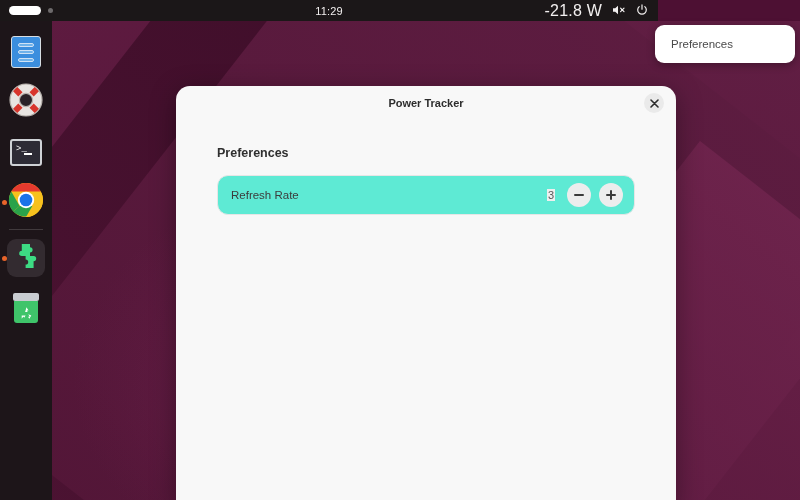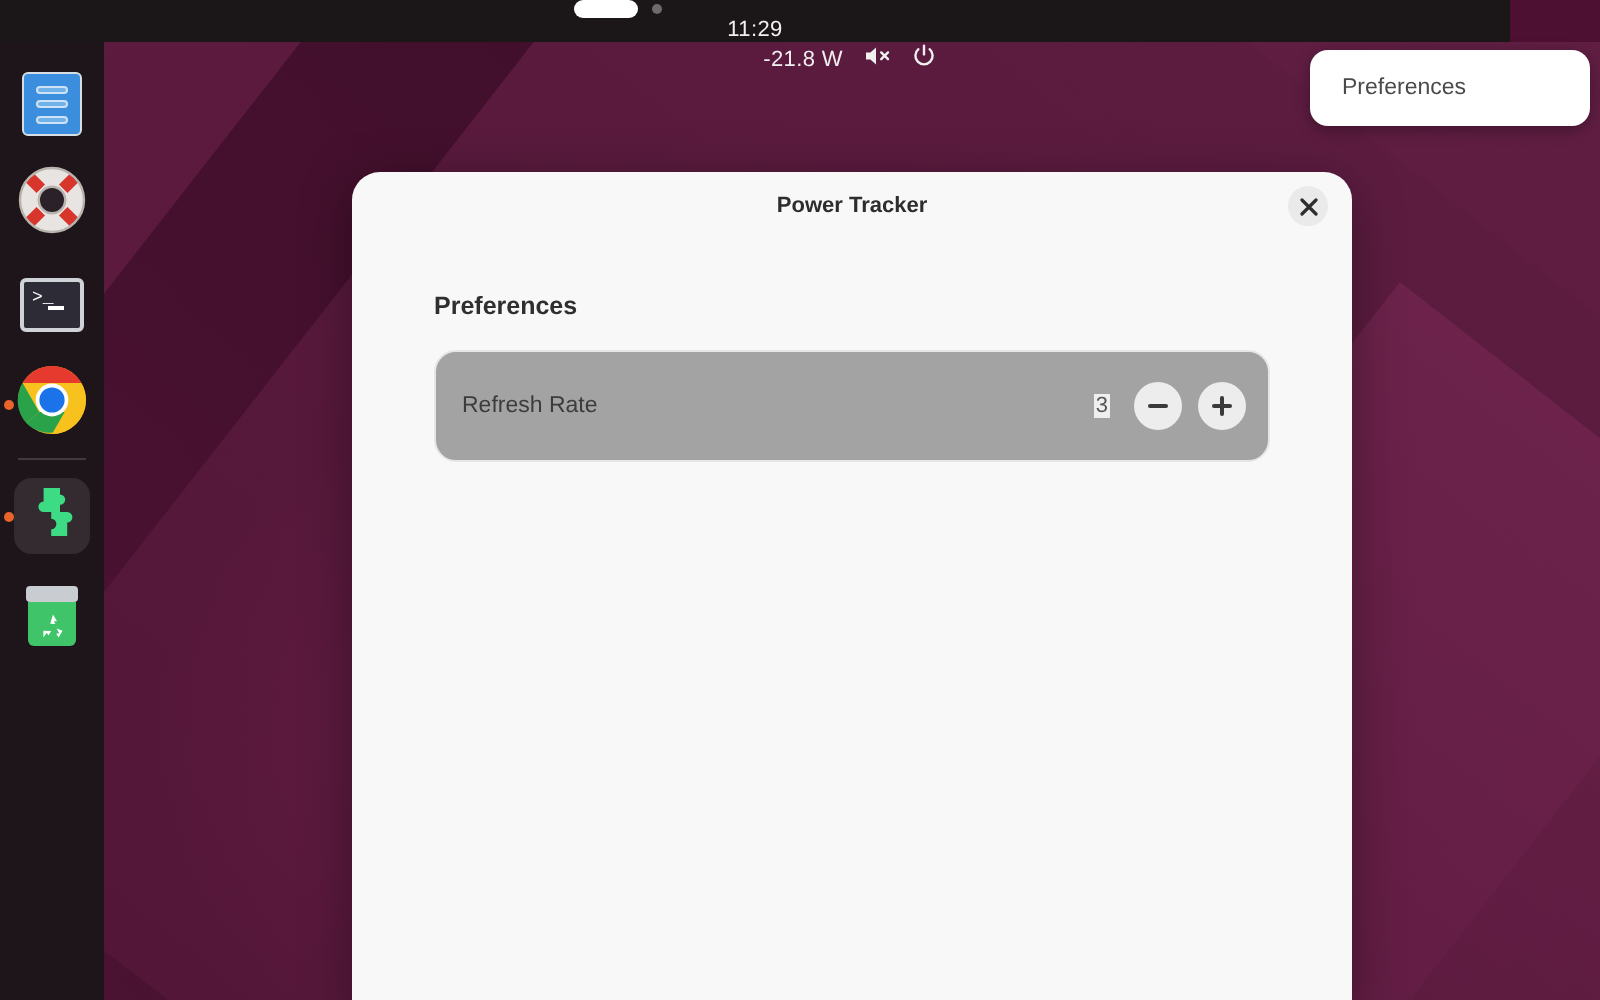--- a/index.html
+++ b/index.html
@@ -55,26 +55,25 @@
     position: absolute;
     left: 70px; top: 150px;
     width: 560px; height: 420px;
     background: radial-gradient(ellipse at center, rgba(120,35,84,.55) 0%, rgba(120,35,84,0) 70%);
   }
 
   
   .topbar {
     position: absolute;
     left: 0; top: 0;
-    width: 755px; height: 21px;
+    width: 658px; height: 21px;
     background: #1b1718;
     display: flex;
     align-items: center;
     z-index: 40;
-    flex-direction: column;
   }
   .tb-left {
     display: flex; align-items: center; gap: 7px;
     padding-left: 9px; width: 200px;
   }
   .tb-pill {
     width: 32px; height: 9px;
     background: #ffffff;
     border-radius: 5px;
   }
@@ -93,21 +92,21 @@
     letter-spacing: .2px;
   }
   .tb-right {
     width: 200px;
     display: flex; align-items: center; justify-content: flex-end;
     gap: 10px;
     padding-right: 10px;
   }
   .tb-power-value {
     color: #f2efef;
-    font-size: 11px;
+    font-size: 16px;
     letter-spacing: .2px;
   }
   .tb-icon { display: block; }
 
   
   .dock {
     position: absolute;
     left: 0; top: 21px;
     width: 52px; height: 479px;
     background: #1d1519;
@@ -253,24 +252,24 @@
     padding: 0;
   }
   .dlg-body { padding: 26px 41px 0 41px; }
   .section-title {
     font-size: 12.5px;
     font-weight: bold;
     color: #2f2f2f;
     margin-bottom: 15px;
   }
   .pref-card {
-    background: #a3a3a3;
+    background: #5eead4;
     border: 1px solid #e6e6e6;
     border-radius: 11px;
-    height: 56px;
+    height: 40px;
     display: flex; align-items: center;
     padding: 0 11px 0 13px;
   }
   .pref-label {
     flex: 1;
     font-size: 11.5px;
     color: #3c3c3c;
   }
   .stepper {
     display: flex; align-items: center; gap: 8px;

